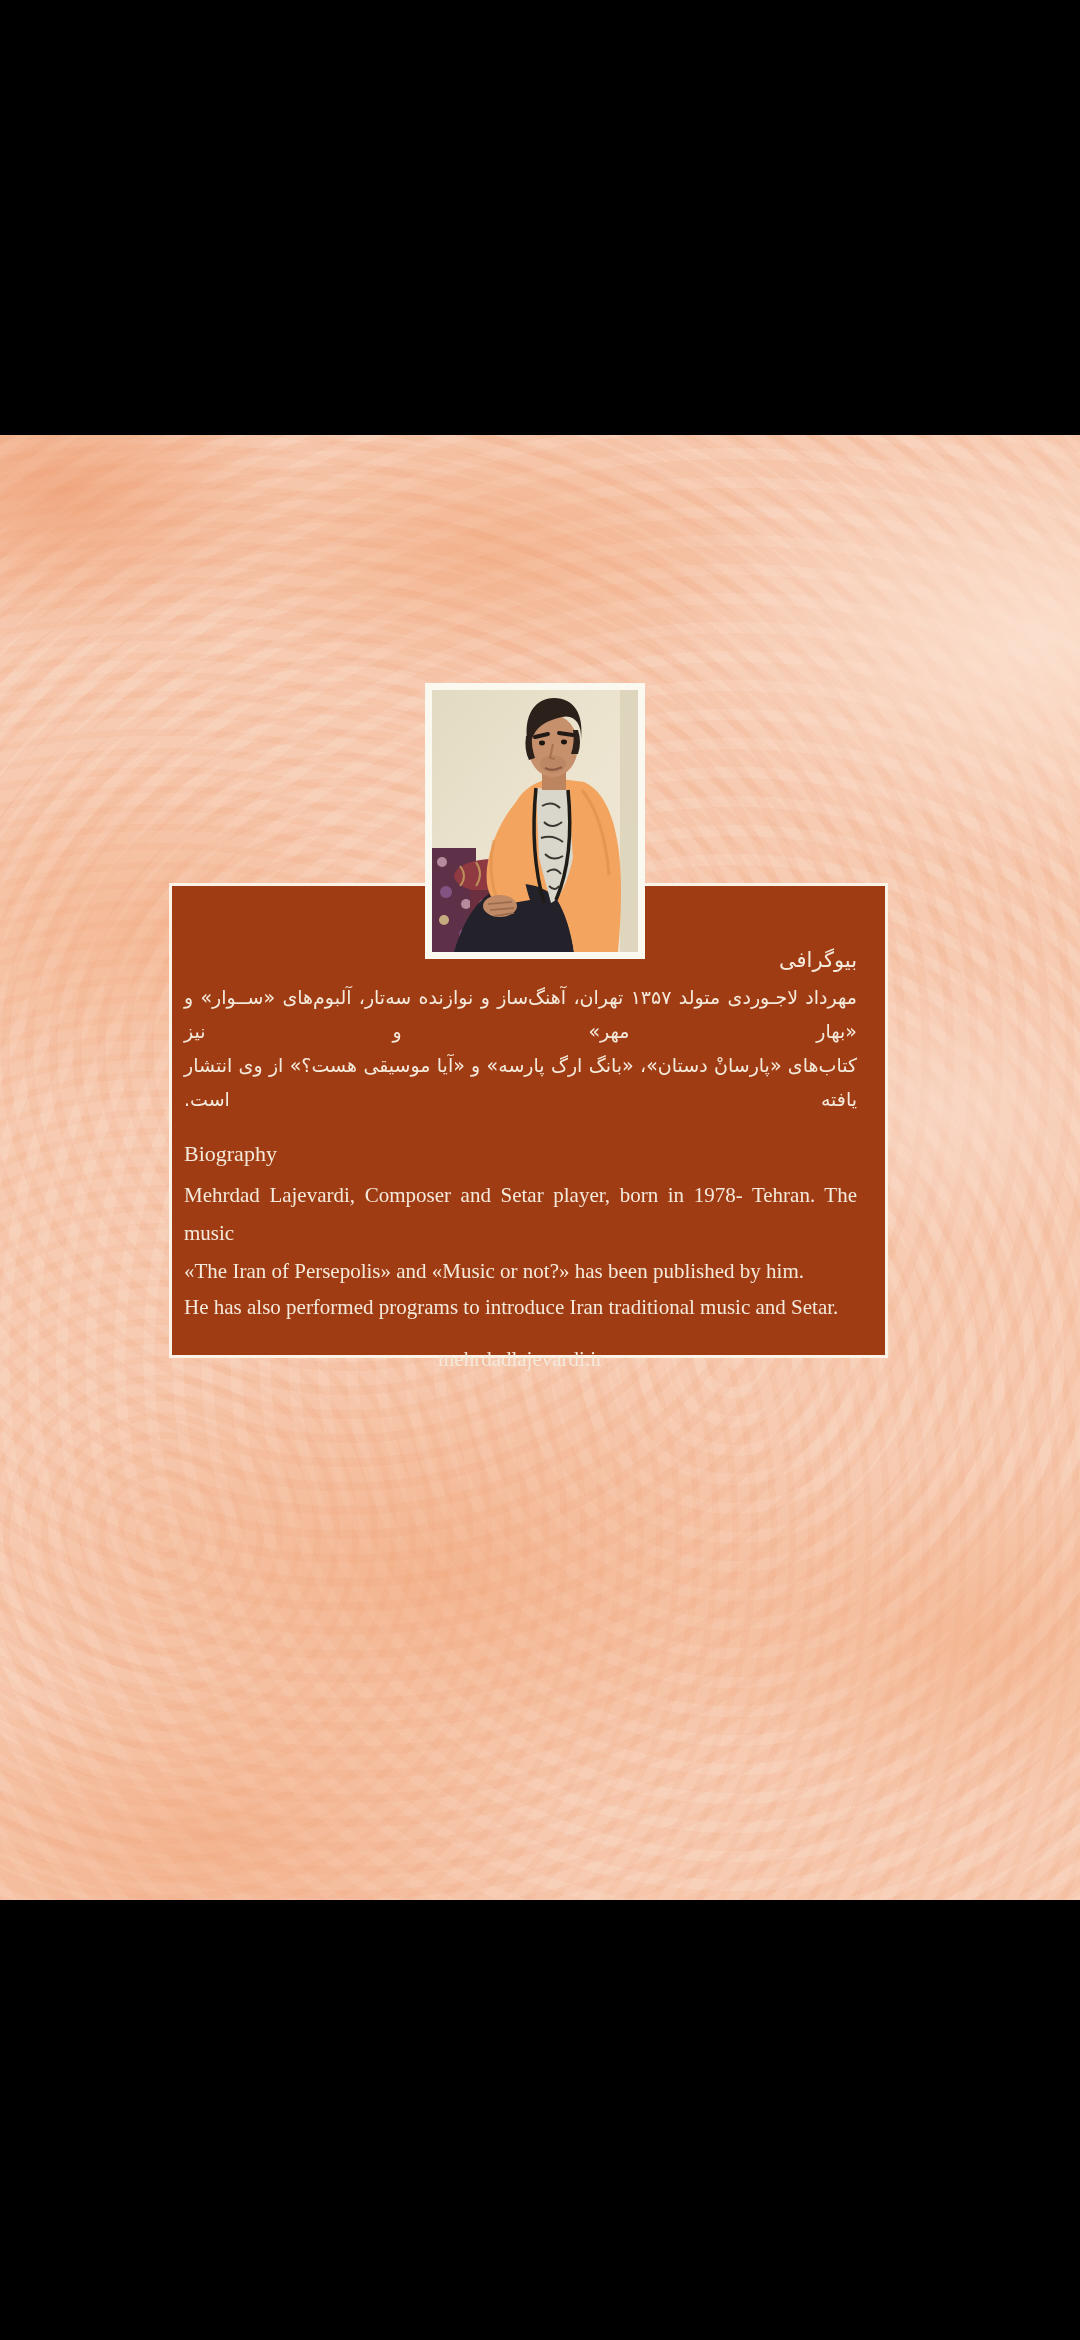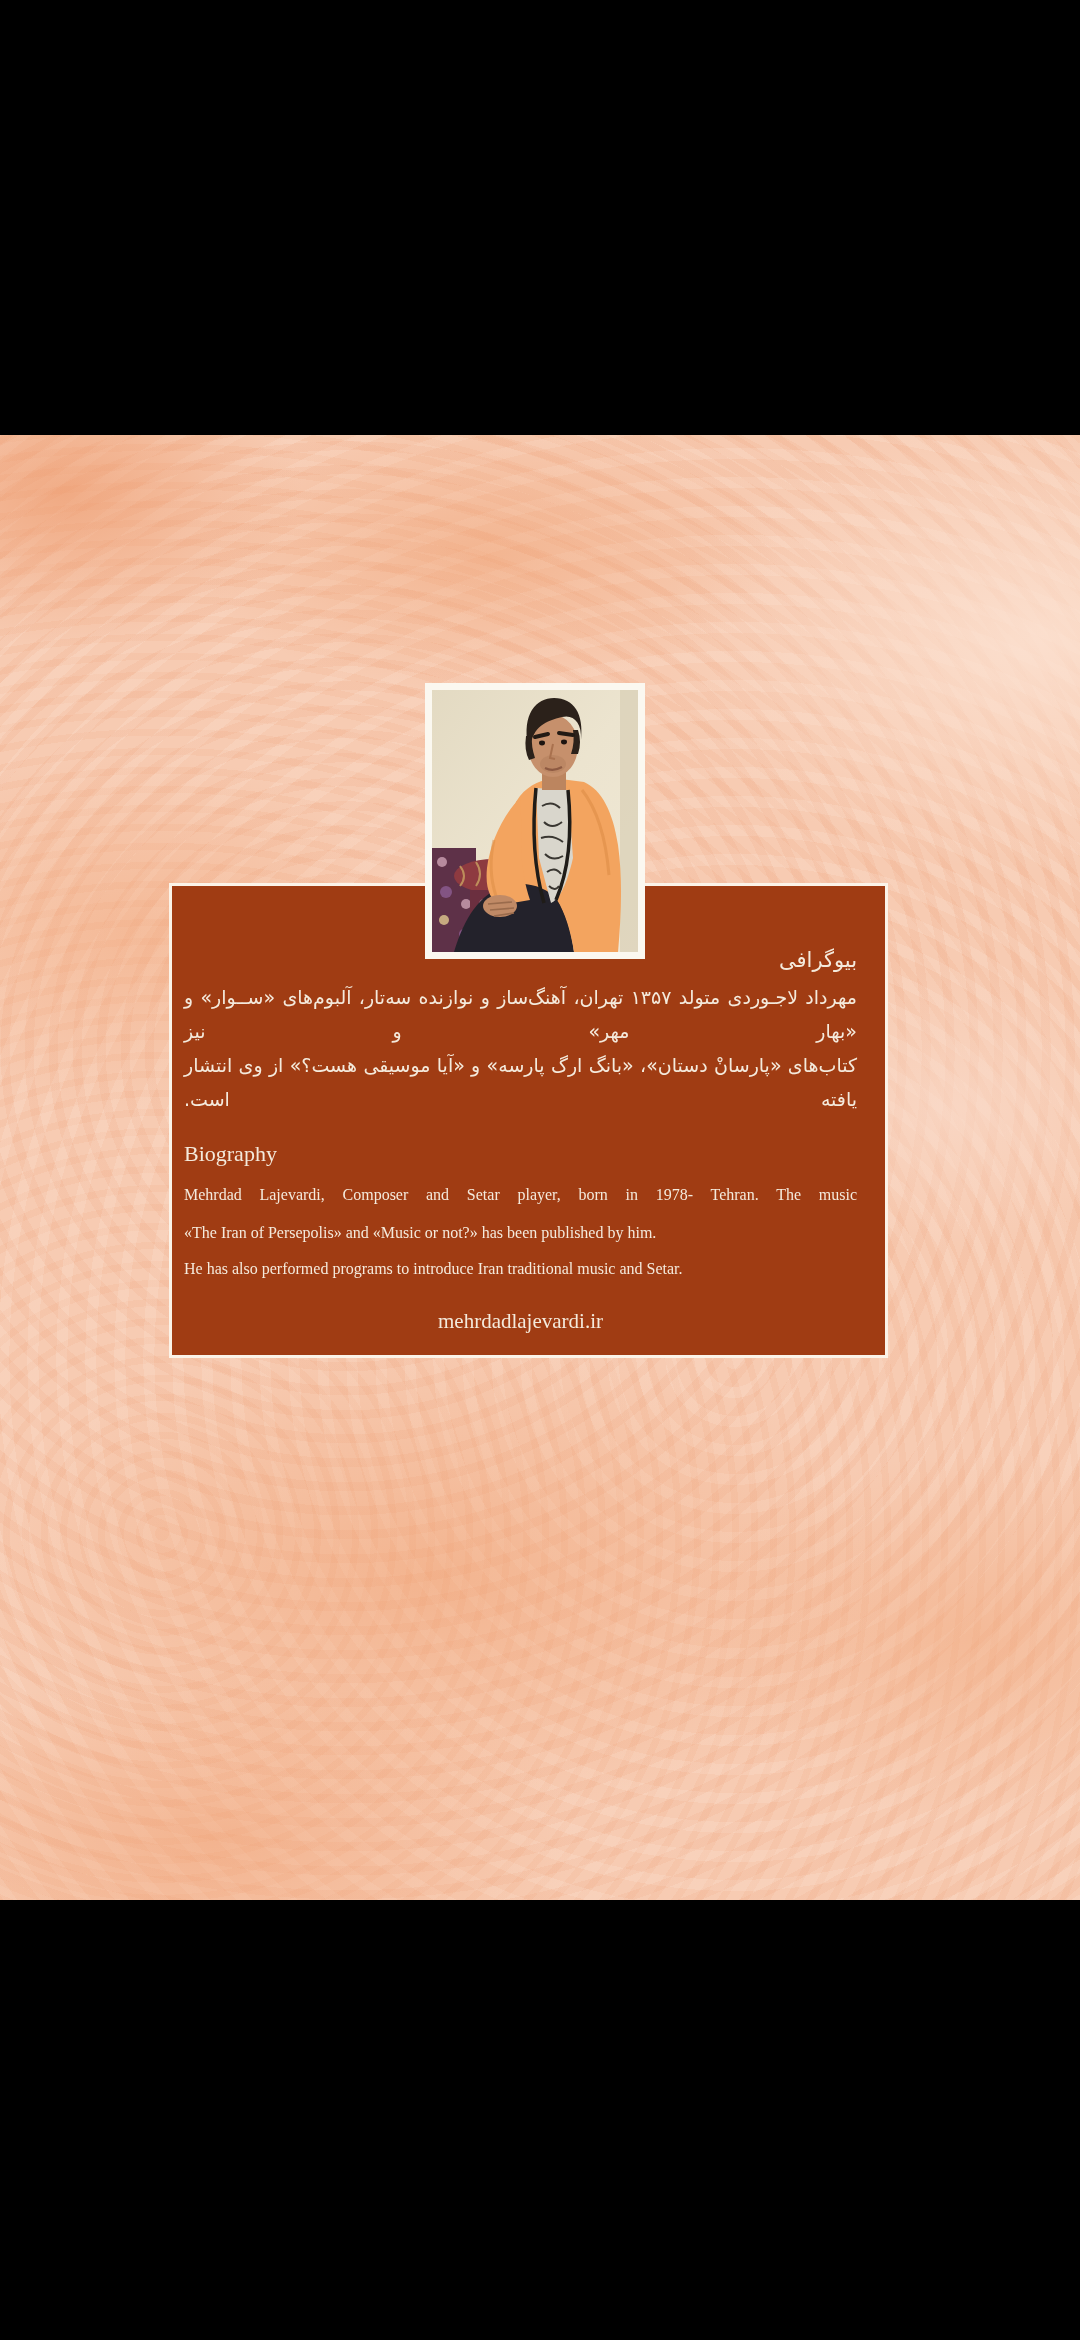--- a/index.html
+++ b/index.html
@@ -55,21 +55,21 @@
     direction: rtl;
     text-align: right;
     margin-top: 56px;
     font-family: "DejaVu Sans", sans-serif;
   }
   .fa-title { font-size: 21px; line-height: 36px; margin-bottom: 2px; }
   .fa-line  { font-size: 19px; line-height: 34px; white-space: nowrap; }
   .fa-line.just { text-align: justify; text-align-last: justify; white-space: normal; }
   .en { margin-top: 20px; text-align: left; }
   .en-title { font-size: 22px; line-height: 36px; margin-bottom: 4px; }
-  .en-line  { font-size: 16px; line-height: 38px; }
+  .en-line  { font-size: 21px; line-height: 38px; }
   .en-line.just { text-align: justify; text-align-last: justify; }
   .en-line.performed { line-height: 34px; }
   .website { font-size: 21px; line-height: 26px; margin-top: 22px; text-align: center; }
 
   
   .photo-frame {
     position: absolute;
     left: 425px; top: 248px;
     width: 220px; height: 276px;
     box-sizing: border-box;

